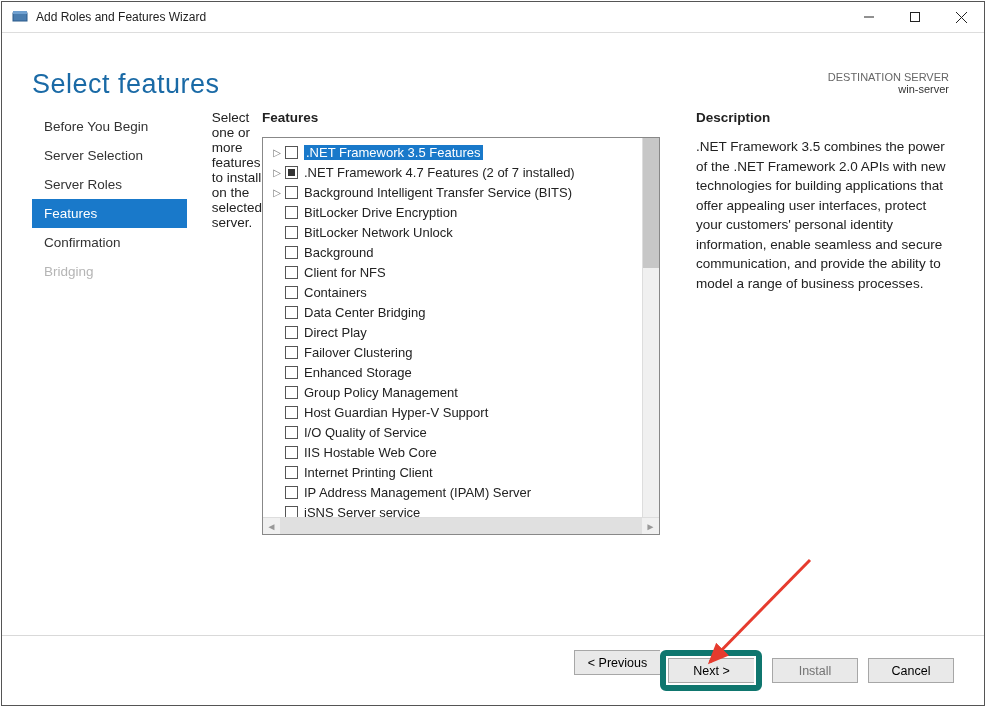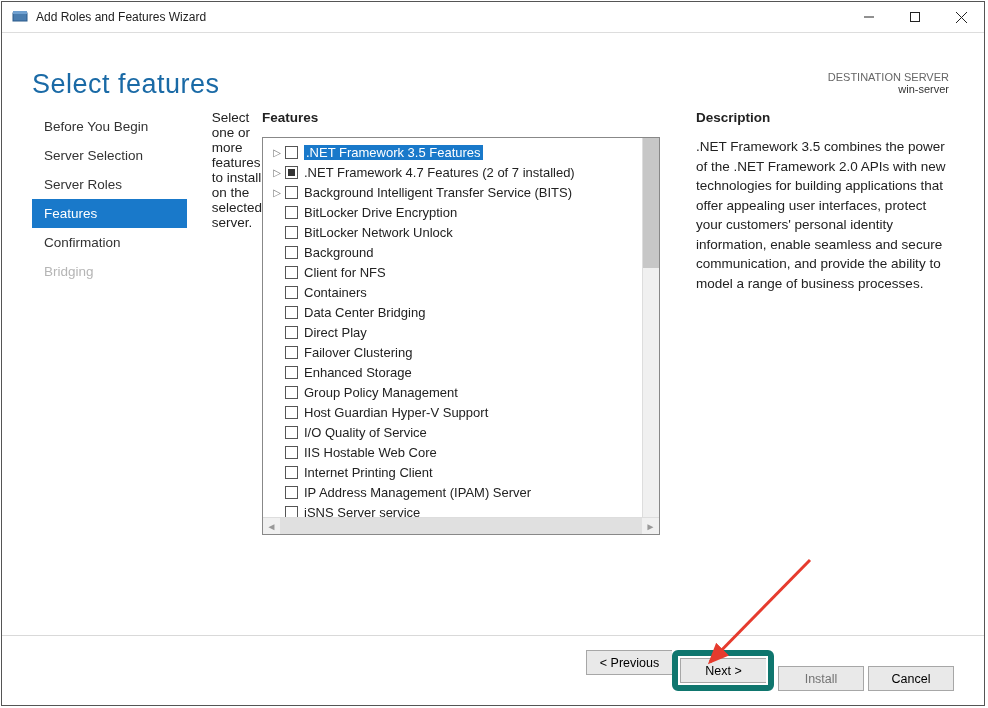--- a/index.html
+++ b/index.html
@@ -35,21 +35,21 @@
   .checkbox.square::after { content:""; width:7px; height:7px; background:#333; display:block; }
   .tree-label { }
   .tree-label.selected { background: #1979ca; color: #fff; padding: 0 2px; }
   .vscroll { width: 17px; background: #f0f0f0; border-left: 1px solid #ddd; position: relative; }
   .vthumb { position: absolute; top: 0; left: 0; right: 0; height: 130px; background: #c7c7c7; }
   .hscroll { height: 17px; background: #f0f0f0; border-top: 1px solid #ddd; position: relative; display:flex; }
   .hscroll-track { flex:1; background:#e9e9e9; position:relative; }
   .hthumb { position:absolute; left:0; right:0; top:0; bottom:0; background:#e0e0e0; }
   .hscroll-btn { width:17px; display:flex; align-items:center; justify-content:center; color:#999; font-size:10px;}
   .desc-text { font-size: 13.5px; color: #222; line-height: 1.45; }
-  .button-bar { border-top: 1px solid #d9d9d9; padding: 14px 30px 14px 0; display: flex; justify-content: flex-end; align-items: flex-end; gap: 4px; }
+  .button-bar { border-top: 1px solid #d9d9d9; padding: 14px 30px 14px 0; display: flex; justify-content: flex-end; align-items: center; gap: 10px; }
   .btn { min-width: 86px; height: 25px; border: 1px solid #a7a7a7; background: #e9e9e9; font-size: 12.5px; padding: 0 12px; cursor: pointer; }
   .btn.disabled { color: #737373; }
   .btn-group { display:flex; }
   .btn-group .btn:first-child { border-right: none; }
   .highlight-box { border: 6px solid #0f766e; border-radius: 6px; padding: 2px; }
   .arrow-svg { position: absolute; left: 690px; top: 552px; pointer-events: none; }
 </style>
 </head>
 <body>
 

